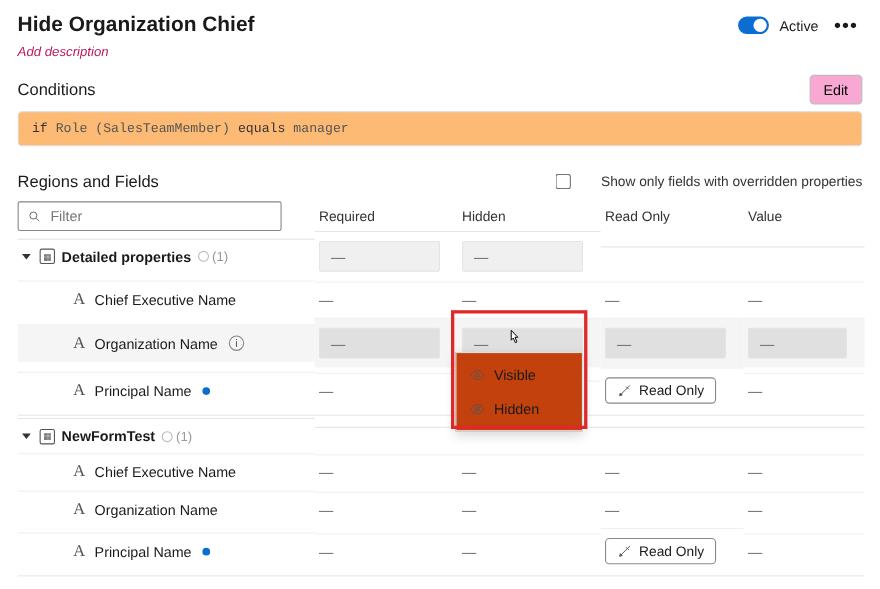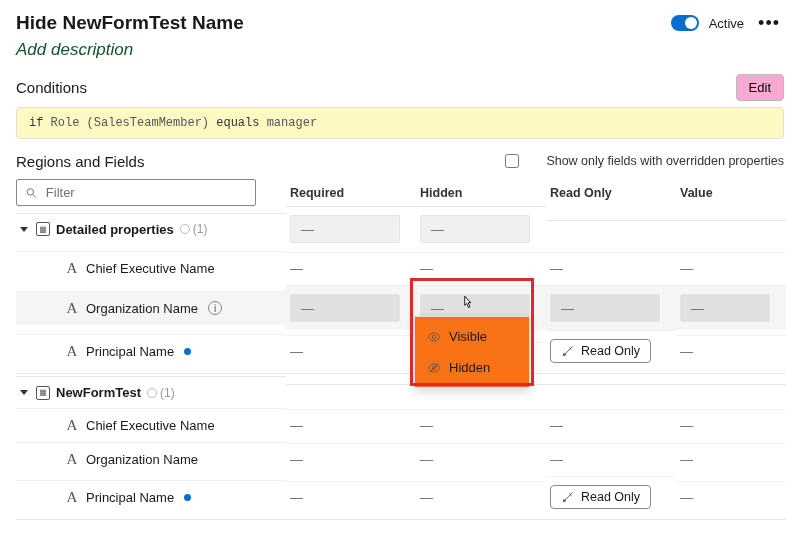--- a/index.html
+++ b/index.html
@@ -38,49 +38,49 @@
     content: "";
     position: absolute;
     right: 2px; top: 2px;
     width: 12px; height: 12px;
     background: #fff;
     border-radius: 50%;
   }
   .active-label { font-size: 13px; }
   .more-dots { font-size: 18px; letter-spacing: 1px; cursor: pointer; padding: 0 4px; }
   .desc {
-    color: #14532d;
+    color: #be185d;
     font-style: italic;
     margin: 6px 0 14px 0;
-    font-size: 17px;
+    font-size: 12px;
   }
   .section-header {
     display: flex;
     align-items: center;
     justify-content: space-between;
     margin-bottom: 6px;
   }
   .section-title { font-size: 15px; font-weight: 400; }
   .edit-btn {
     border: 1px solid #bbb;
     background: #f9a8d4;
     border-radius: 4px;
     padding: 5px 12px;
     font-size: 13px;
     cursor: pointer;
   }
   .condition-box {
-    background: #fef9c3;
+    background: #fdba74;
     border: 1px solid #e0e0e0;
     border-radius: 4px;
     padding: 8px 12px;
     font-family: "Courier New", monospace;
     font-size: 12px;
     color: #555;
-    margin-bottom: 12px;
+    margin-bottom: 22px;
   }
   .condition-box .kw { color: #333; }
   .regions-header {
     display: flex;
     align-items: center;
     justify-content: space-between;
     margin-bottom: 8px;
   }
   .show-only {
     display: flex;
@@ -111,21 +111,21 @@
   }
   .grid {
     display: grid;
     grid-template-columns: 270px 130px 130px 130px 110px;
     align-items: center;
   }
   .col-header {
     font-size: 12.5px;
     color: #333;
     padding: 6px 4px;
-    font-weight: 700;
+    font-weight: 400;
   }
   .row {
     display: contents;
   }
   .cell {
     padding: 8px 4px;
     border-top: 1px solid #f0f0f0;
     display: flex;
     align-items: center;
   }
@@ -221,21 +221,21 @@
     height: 108px;
     border: 3px solid #e12828;
     pointer-events: none;
     z-index: 20;
   }
   .dropdown {
     position: absolute;
     top: 30px;
     left: -2px;
     width: 116px;
-    background: #f97316;
+    background: #c2410c;
     border: 1px solid #ddd;
     box-shadow: 0 4px 10px rgba(0,0,0,.15);
     z-index: 10;
     padding: 4px 0;
   }
   .dropdown-item {
     display: flex;
     align-items: center;
     gap: 8px;
     padding: 8px 12px;
@@ -250,21 +250,21 @@
     font-size: 16px;
     pointer-events: none;
   }
   svg.icon { width: 14px; height: 14px; stroke: #555; fill: none; stroke-width: 1.5; }
   .bold { font-weight: 700; }
 </style>
 </head>
 <body>
 
 <div class="header-row">
-  <h1 class="title">Hide NewFormTest Name</h1>
+  <h1 class="title">Hide Organization Chief</h1>
   <div class="header-right">
     <div class="toggle"></div>
     <span class="active-label">Active</span>
     <span class="more-dots">•••</span>
   </div>
 </div>
 <div class="desc">Add description</div>
 
 <div class="section-header">
   <div class="section-title">Conditions</div>

